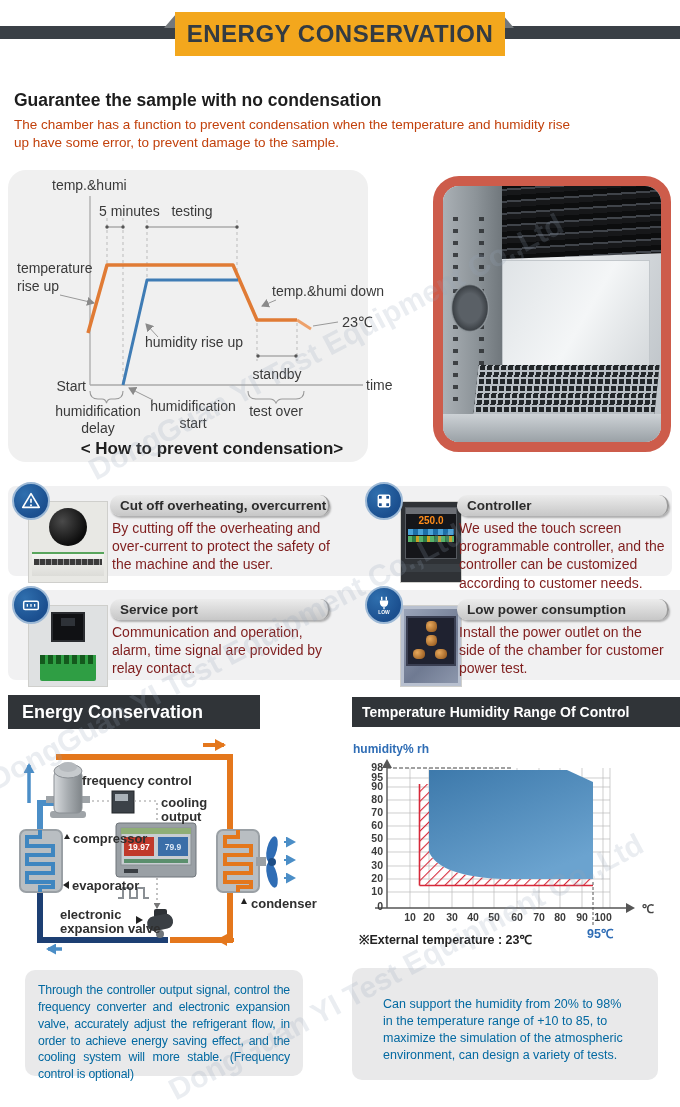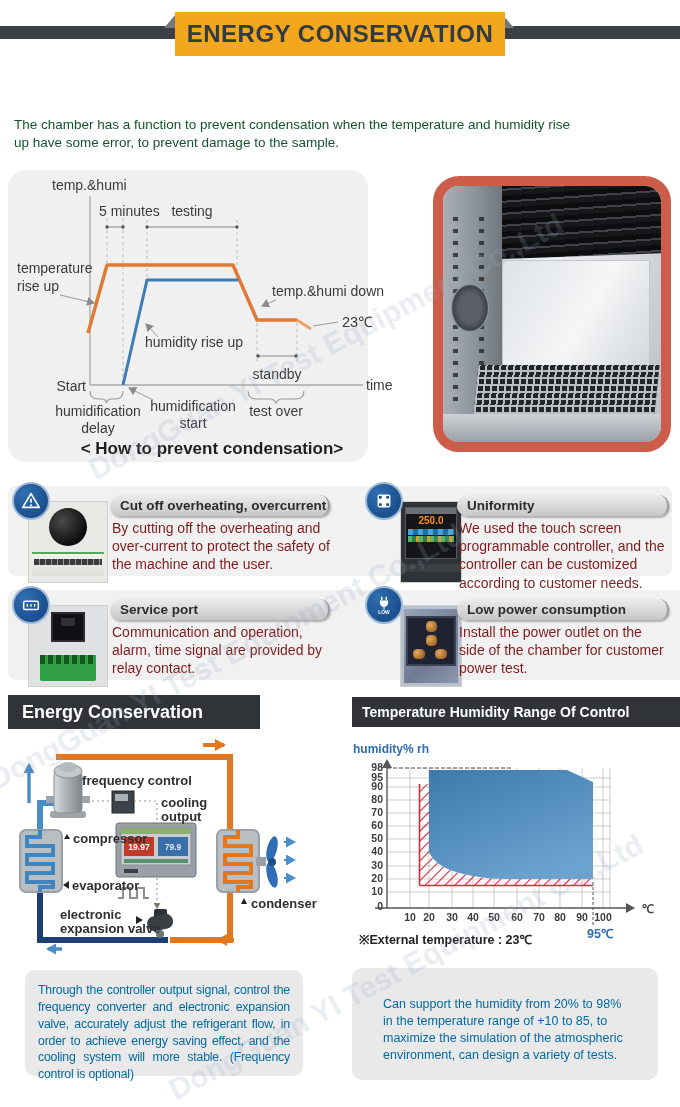--- a/index.html
+++ b/index.html
@@ -8,21 +8,21 @@
   
   .banner-bar{position:absolute;left:0;top:26px;width:680px;height:13px;background:#3a4046;}
   .fold{position:absolute;top:14px;width:0;height:0;border-bottom:14px solid #73787c;}
   .fold.l{left:164px;border-left:12px solid transparent;}
   .fold.r{left:502px;border-right:12px solid transparent;}
   .banner-ribbon{position:absolute;left:175px;top:12px;width:330px;height:44px;background:#f3a71d;
         display:flex;align-items:center;justify-content:center;z-index:2;}
   .banner-ribbon span{font-size:24px;font-weight:bold;color:#333b42;letter-spacing:.5px;}
   
   .intro-h{position:absolute;left:14px;top:90px;font-size:17.5px;font-weight:bold;color:#1d1d1d;}
-  .intro-p{position:absolute;left:14px;top:116px;width:568px;font-size:13.5px;line-height:1.36;color:#14532d;}
+  .intro-p{position:absolute;left:14px;top:116px;width:568px;font-size:13.5px;line-height:1.36;color:#c2410c;}
   
   .cond-panel{position:absolute;left:8px;top:170px;width:360px;height:292px;background:#f0f0f0;border-radius:18px;}
   
   .photo{position:absolute;left:428px;top:170px;width:248px;height:288px;background:#fff;}
   .gasket{position:absolute;left:5px;top:6px;right:5px;bottom:6px;border:10px solid #cd5c4b;border-radius:26px;
           background:#e8eaec;overflow:hidden;}
   .chamber{position:absolute;inset:0;background:linear-gradient(110deg,#c4c9cd,#edeff1 45%,#b9bfc4);}
   .slats{position:absolute;left:13%;right:0;top:0;height:29%;
          background:repeating-linear-gradient(178deg,#0c0d0e 0 5px,#40444a 5px 7px,#17181a 7px 12px);
          transform:skewY(-2deg);transform-origin:left top;}
@@ -105,20 +105,21 @@
 
 <div id="page">
 
   <div class="banner-bar"></div>
   <div class="fold l"></div>
   <div class="fold r"></div>
   <div class="banner-ribbon">
     <span>ENERGY CONSERVATION</span>
   </div>
 
+  <div class="intro-h">Guarantee the sample with no condensation</div>
   <div class="intro-p">The chamber has a function to prevent condensation when the temperature and humidity rise up have some error, to prevent damage to the sample.</div>
 
   <div class="cond-panel">
     <svg width="408" height="292" viewBox="0 0 408 292">
       <defs>
         <marker id="aG" markerUnits="userSpaceOnUse" markerWidth="9" markerHeight="9" refX="7" refY="4.5" orient="auto">
           <path d="M0,0 L8,4.5 L0,9 Z" fill="#8a8a8a"></path>
           </marker>
       </defs>
 
@@ -229,21 +230,21 @@
         <div class="ctrl">
           <div class="ctrl-scr">
             <div class="ctrl-top"></div>
             <div class="ctrl-num">250.0</div>
             <div class="ctrl-px1"></div>
             <div class="ctrl-px2"></div>
           </div>
           <div class="ctrl-bez"></div>
         </div>
       </div>
-      <div class="fpill">Uniformity</div>
+      <div class="fpill">Controller</div>
       <div class="fbody">We used the touch screen programmable controller, and the controller can be customized according to customer needs.</div>
     </div>
   </div>
 
   <div class="feat-row r2">
     <div class="fcell left">
       <div class="ficon">
         <svg width="22" height="22" viewBox="0 0 24 24">
             <rect x="4" y="8" width="16" height="9" rx="1.5" fill="none" stroke="#fff" stroke-width="1.6"></rect>
             <line x1="8" y1="11" x2="8" y2="14" stroke="#fff" stroke-width="1.4"></line>

